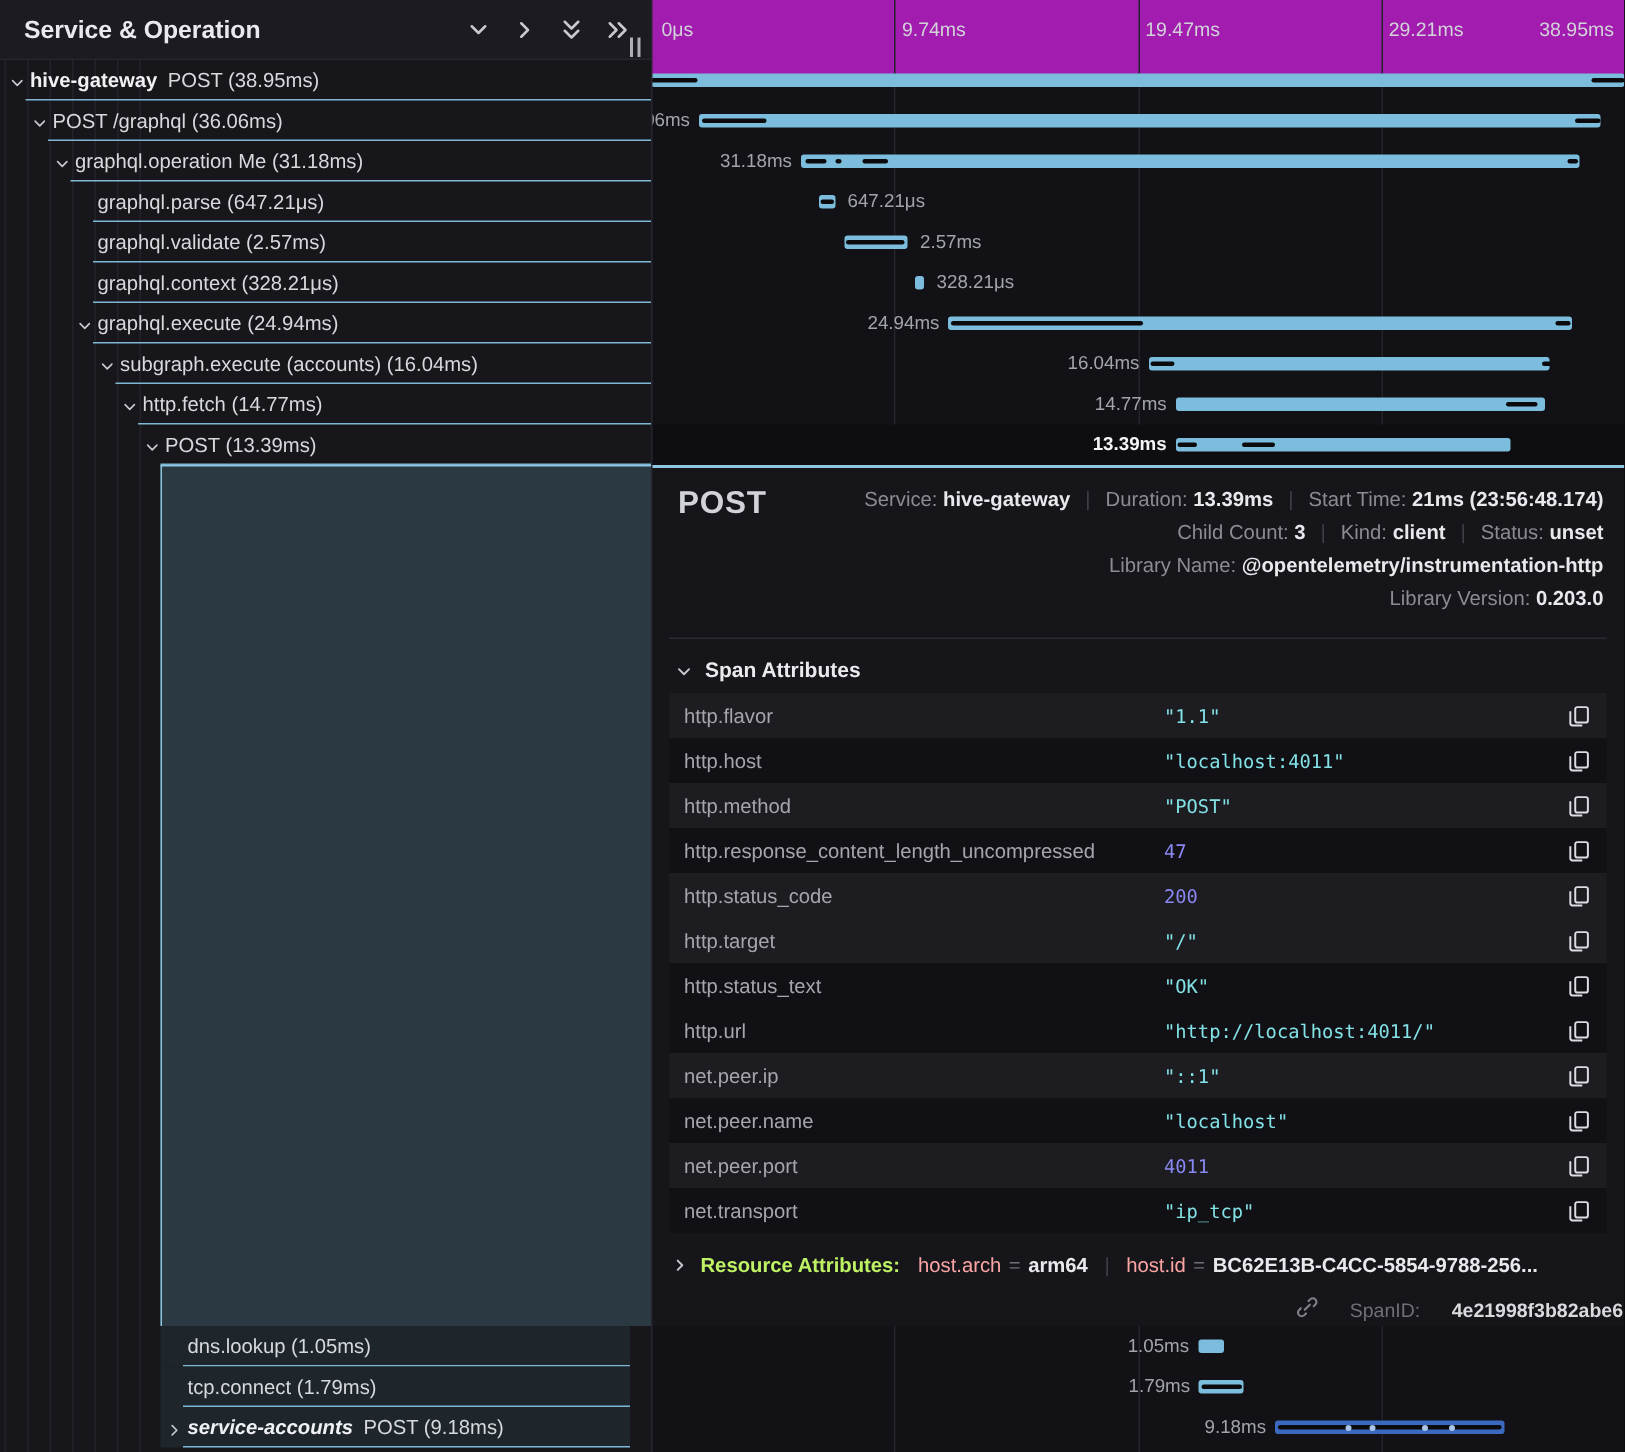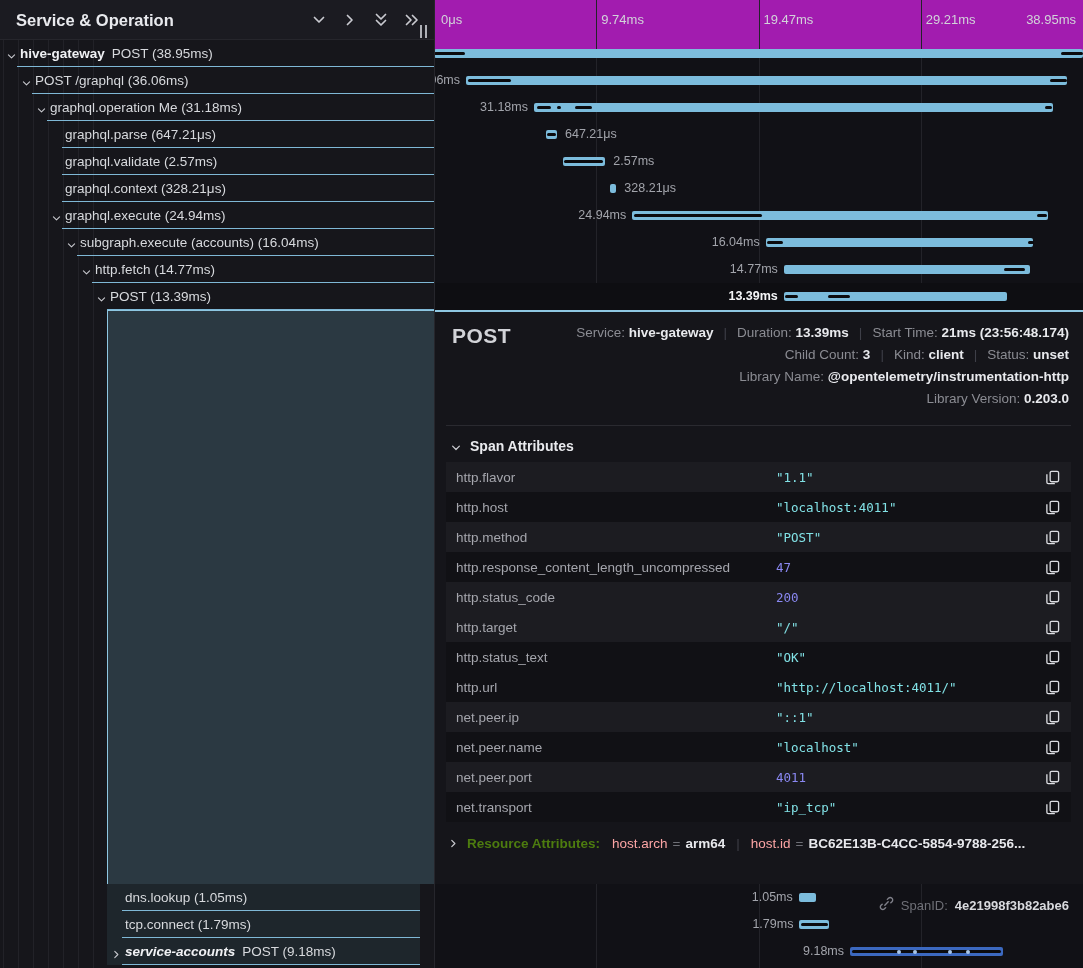--- a/index.html
+++ b/index.html
@@ -57,26 +57,26 @@
   .attr-row.odd{background:#1c1c21;}
   .attr-row.even{background:#111115;}
   .attr-key{flex:none;width:330px;padding-left:10px;font-size:13.5px;color:#a5a6ad;
             white-space:nowrap;overflow:hidden;}
   .attr-val{flex:1;font-family:"DejaVu Sans Mono",monospace;font-size:12.5px;white-space:nowrap;overflow:hidden;}
   .attr-val.string{color:#82e2e6;}
   .attr-val.number{color:#8a88f2;}
   .copy-btn{flex:none;width:38px;display:flex;justify-content:center;background:none;border:none;padding:0;cursor:pointer;color:#dcdde2;}
   .d-resource{position:absolute;left:14px;top:524px;display:flex;align-items:center;font-size:13.5px;white-space:nowrap;}
   .d-resource .cv{color:#c8c9ce;display:flex;margin-right:8px;cursor:pointer;}
-  .d-resource .t{font-weight:700;color:#4d7c0f;margin-right:12px;}
+  .d-resource .t{font-weight:700;color:#bef264;margin-right:12px;}
   .d-resource .k{color:#fca5a5;}
   .d-resource .eq{color:#6f7077;padding:0 5px;}
   .d-resource .v{color:#e8e9ed;font-weight:700;}
   .d-resource .sep{color:#3e3f48;padding:0 11px;}
-  .d-spanid{position:absolute;right:14px;top:552px;display:flex;align-items:center;gap:7px;font-size:13px;margin-top:32px;}
+  .d-spanid{position:absolute;right:1px;top:552px;display:flex;align-items:center;gap:21px;font-size:13px;}
   .d-spanid .lbl{color:#6f7077;}
   .d-spanid .val{color:#d9dade;font-weight:700;}
 </style>
 </head>
 <body>
 
 <div class="app">
   <div class="tree-bg"></div>
   <div id="guides">
       <div class="indent-guide" style="left: 3px;"></div>

